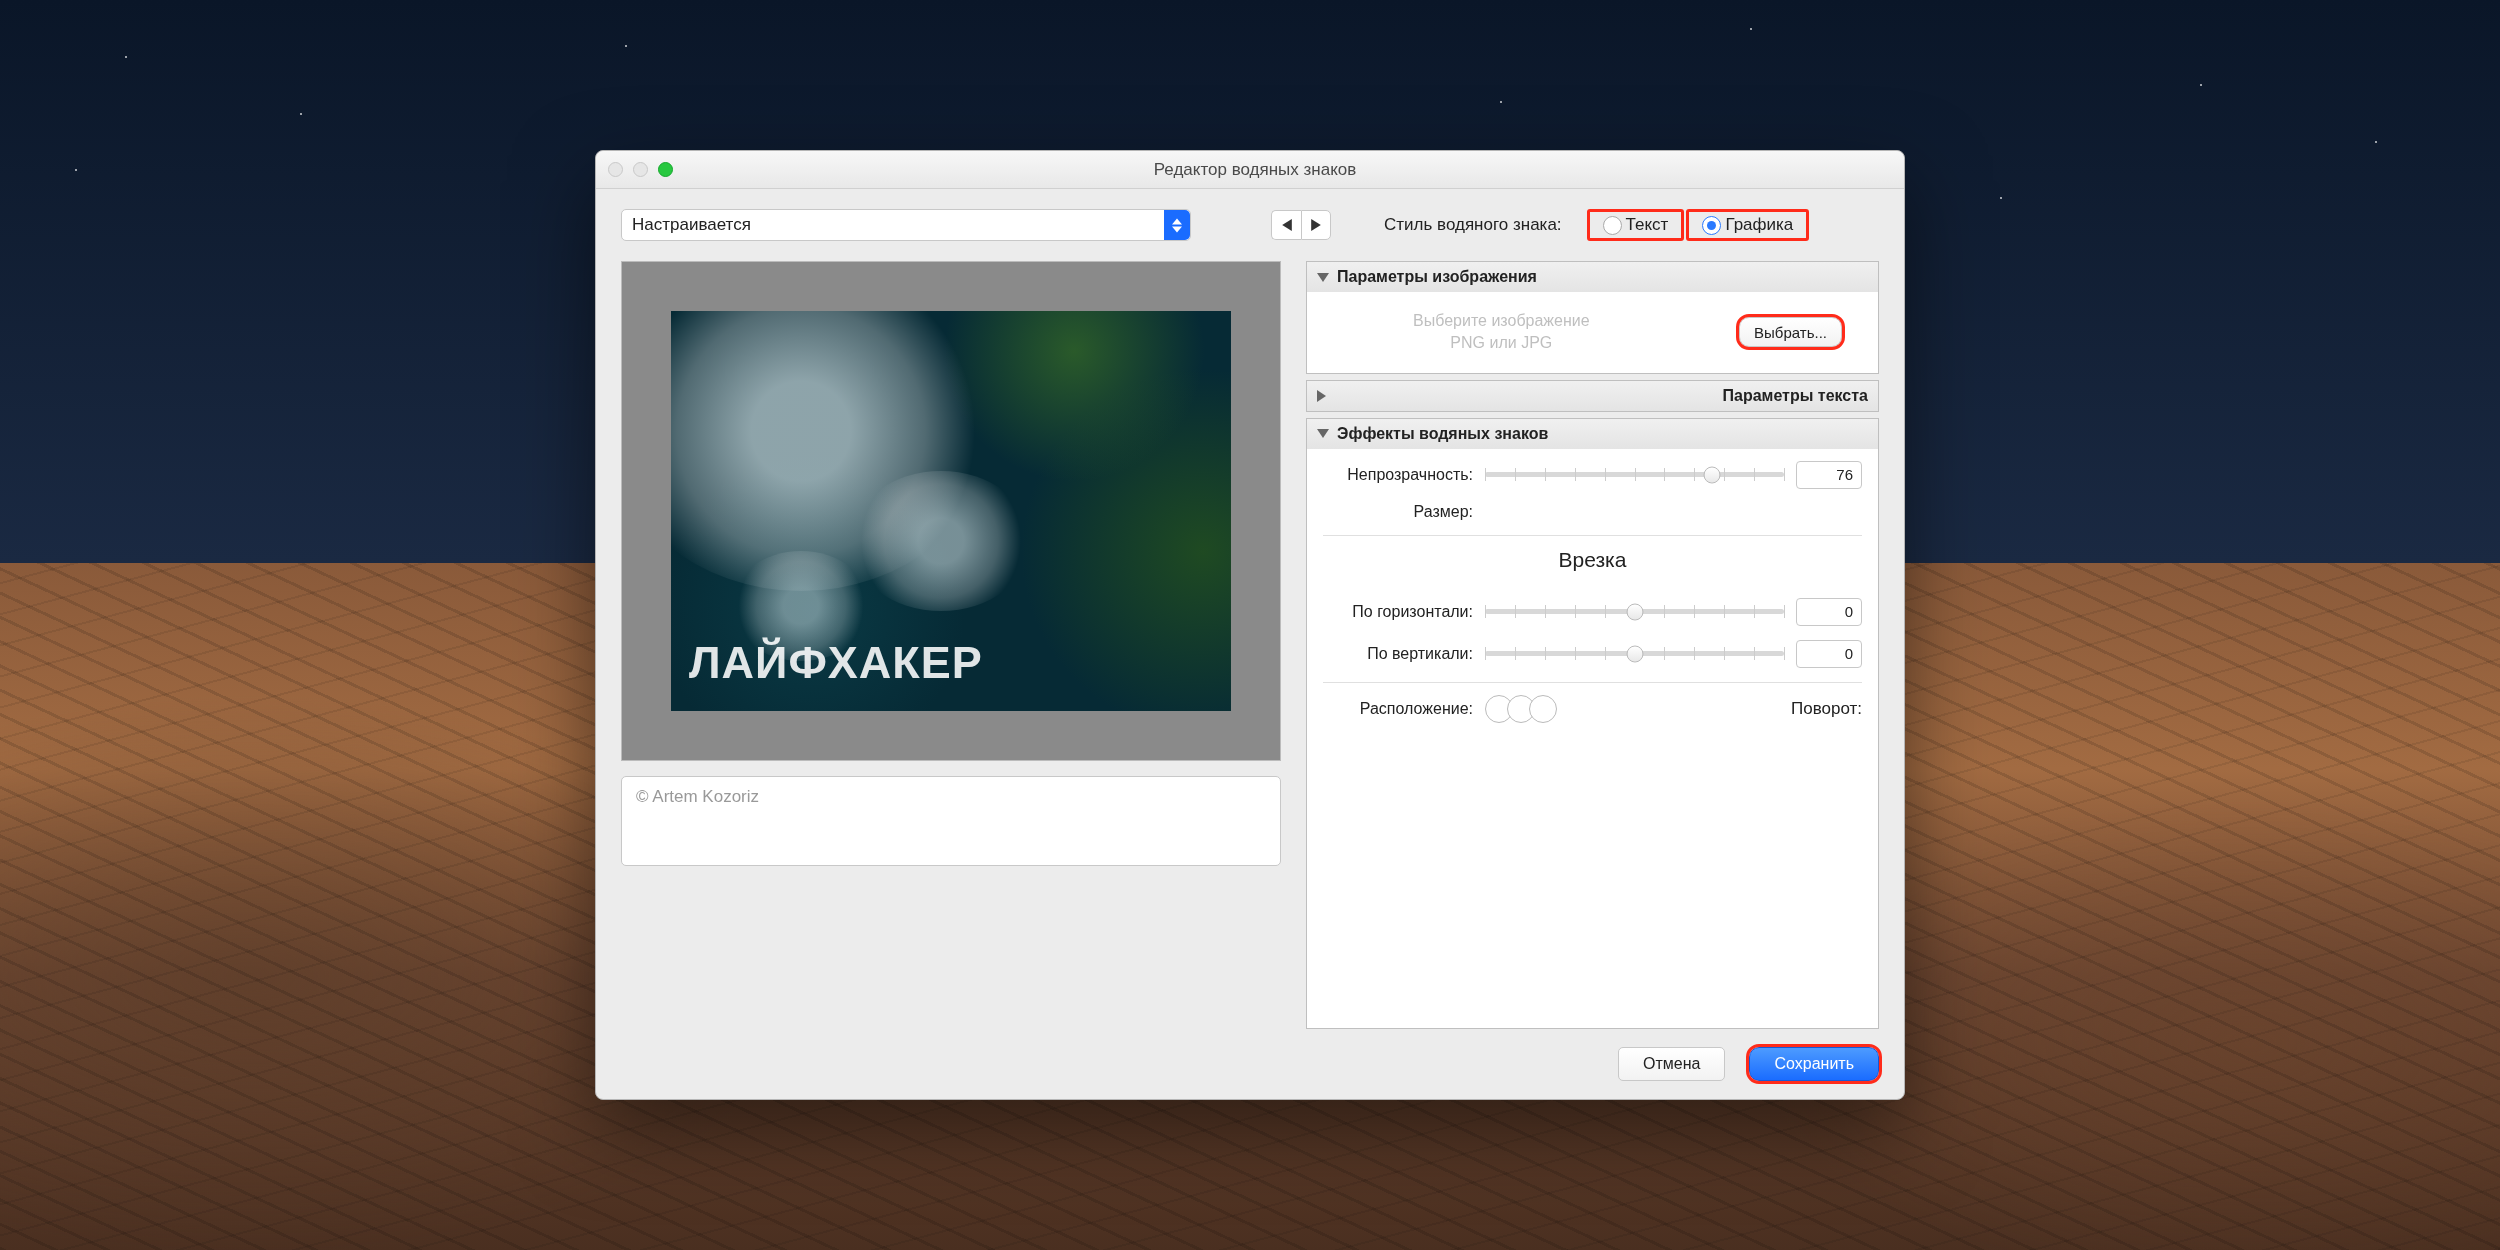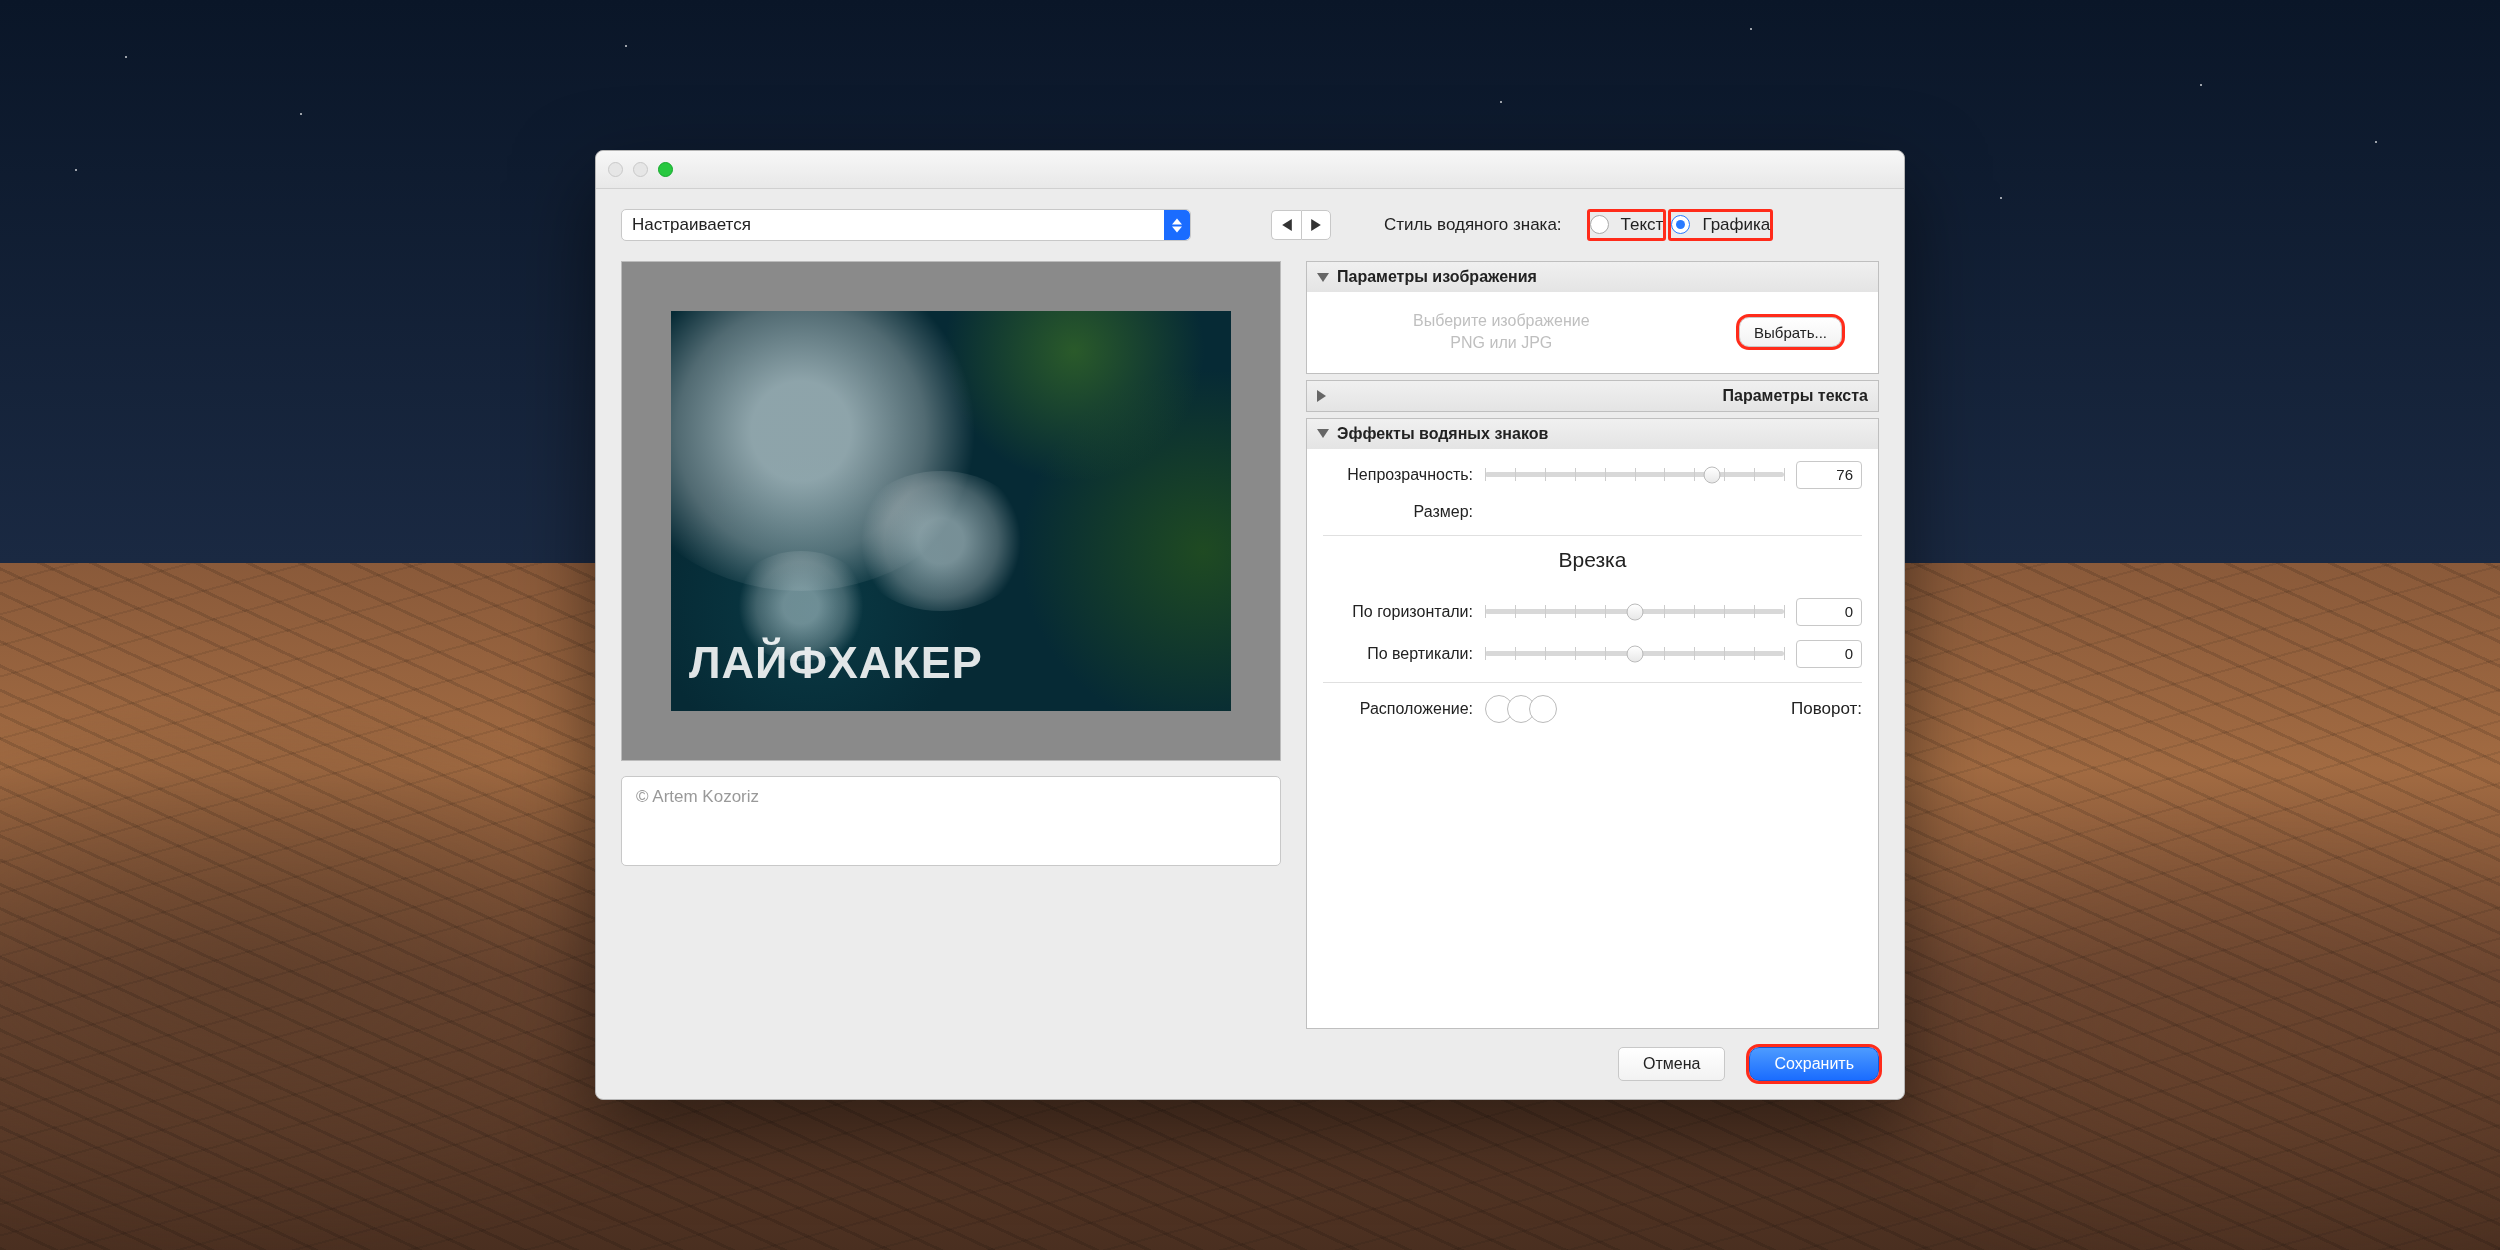--- a/index.html
+++ b/index.html
@@ -54,21 +54,21 @@
   }
   .select .arrows{ position:absolute; right:0; top:0; bottom:0; width:26px; background:#1a6cff; border-radius:0 5px 5px 0; display:flex; flex-direction:column; align-items:center; justify-content:center; gap:1px;}
   .select .arrows svg{width:10px;height:7px;fill:#fff;}
   .navbtns{ display:flex; }
   .navbtn{ width:30px; height:30px; background:#fff; border:1px solid #c8c8c8; display:flex; align-items:center; justify-content:center;}
   .navbtn:first-child{border-radius:5px 0 0 5px; border-right:none;}
   .navbtn:last-child{border-radius:0 5px 5px 0;}
   .navbtn svg{width:10px;height:12px;fill:#333;}
   .stylelabel{ margin-left:28px; font-size:17px;}
   .radiogrp{ display:flex; gap:2px; }
-  .radiowrap{ display:flex; align-items:flex-start; padding:3px 0; gap:12px;}
+  .radiowrap{ display:flex; align-items:flex-end; padding:3px 13px; gap:4px;}
   .radiowrap.hl{ border:3px solid #ff2b1a; border-radius:3px;}
   .radio{ width:19px; height:19px; border:1px solid #aaa; border-radius:50%; background:#fff; display:flex; align-items:center; justify-content:center;}
   .radio.checked{ border-color:#2a7aff;}
   .radio.checked::after{content:""; width:9px; height:9px; background:#2a7aff; border-radius:50%;}
   .main{ flex:1; display:flex; gap:25px; min-height:0;}
   .left{ width:660px; display:flex; flex-direction:column; gap:15px;}
   .preview{ width:660px; height:500px; background:#8a8a8a; border:1px solid #bbb; display:flex; align-items:center; justify-content:center;}
   .photo{ width:560px; height:400px; position:relative; overflow:hidden;}
   .photo-bg{position:absolute; inset:0;
     background:
@@ -129,20 +129,21 @@
     <span style="top:18%;left:60%"></span>
 </div>
 
 <div class="dialog">
   <div class="titlebar">
     <div class="traffic">
       <div class="tl close"></div>
       <div class="tl min"></div>
       <div class="tl zoom"></div>
     </div>
+    <div class="title">Редактор водяных знаков</div>
     <div style="width:55px"></div>
   </div>
 
   <div class="content">
 
     <div class="toprow">
       <div class="select">
         <span>Настраивается</span>
         <div class="arrows">
           <svg viewBox="0 0 10 6">

